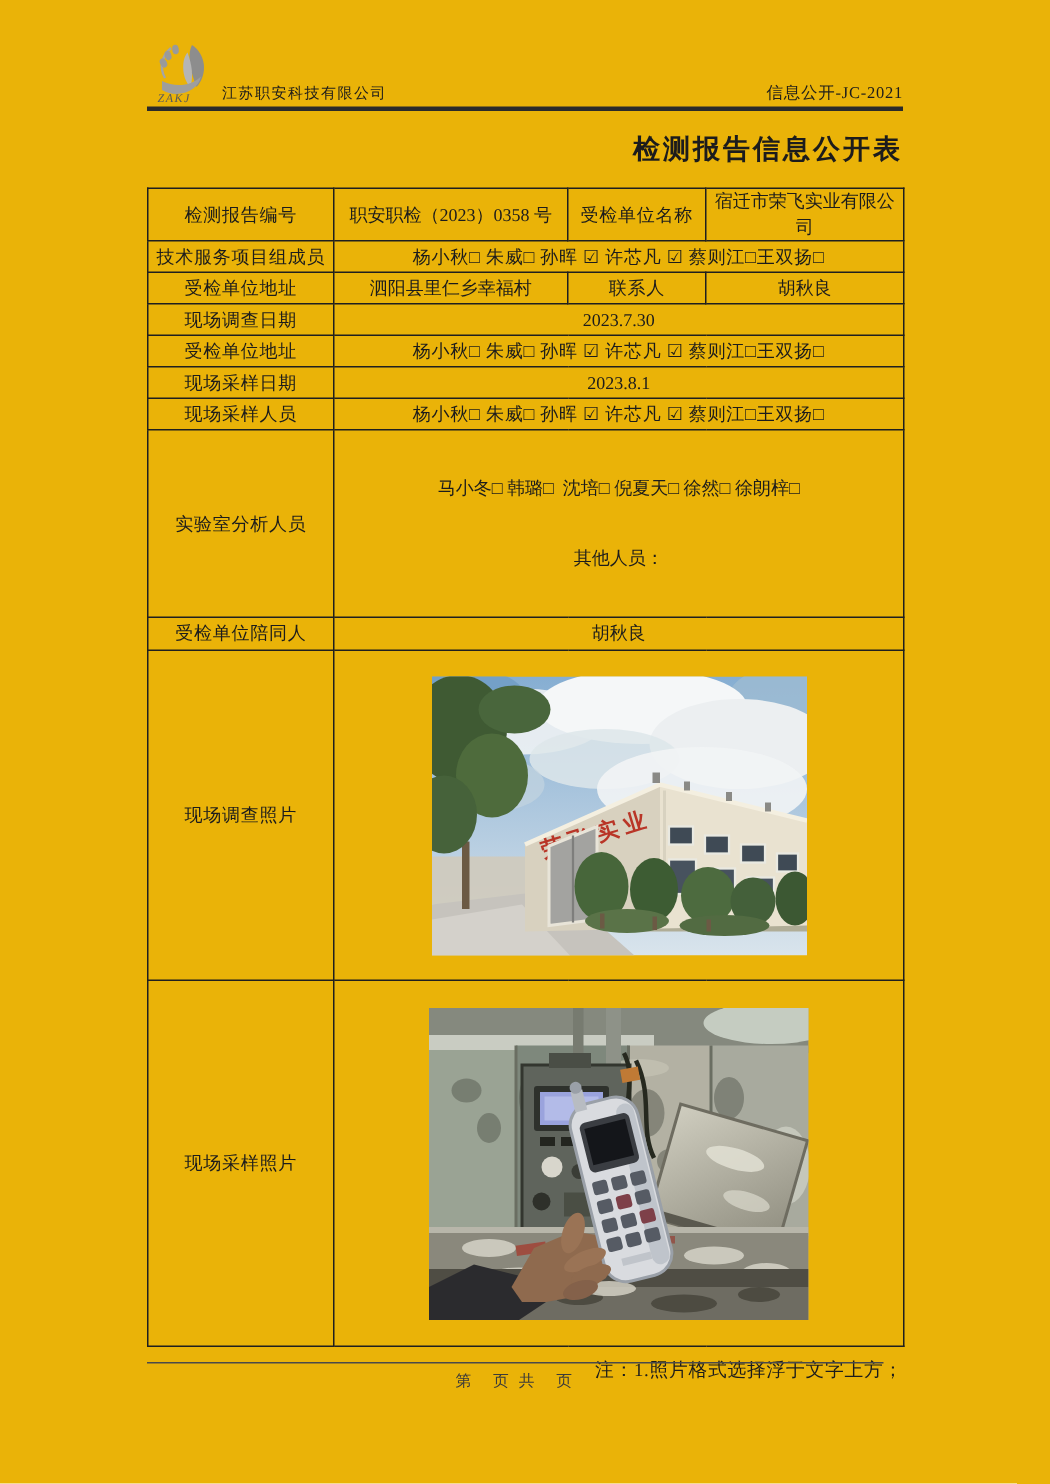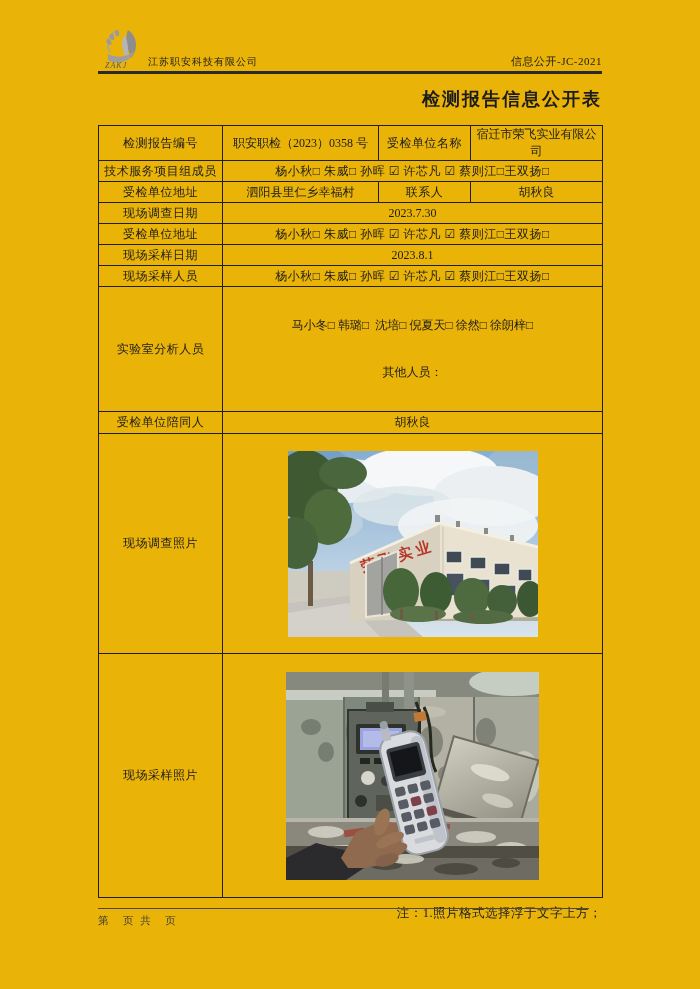--- a/index.html
+++ b/index.html
@@ -49,21 +49,21 @@
   tr.r-escort{height:22px;padding-left:16px;}
   tr.r-photo1{height:220px;}
   tr.r-photo2{height:244px;}
   td.photo-cell{text-align:center;vertical-align:middle;padding:0;}
   .photo-svg{display:block;margin:0 auto;}
   
   .note{font-size:12.5px;margin-top:7px;letter-spacing:.5px;text-align:right;}
   .footer{
     position:absolute;left:98px;right:111px;top:908px;
     border-top:1.5px solid #4a4a4a;
-    text-align:left;font-size:10.5px;color:#3a3a3a;
+    text-align:center;font-size:10.5px;color:#3a3a3a;
     padding-top:5px;letter-spacing:2px;
   }
 </style>
 </head>
 <body>
 
 <div class="page">
 
   <div class="hdr">
     <div class="hdr-left">

